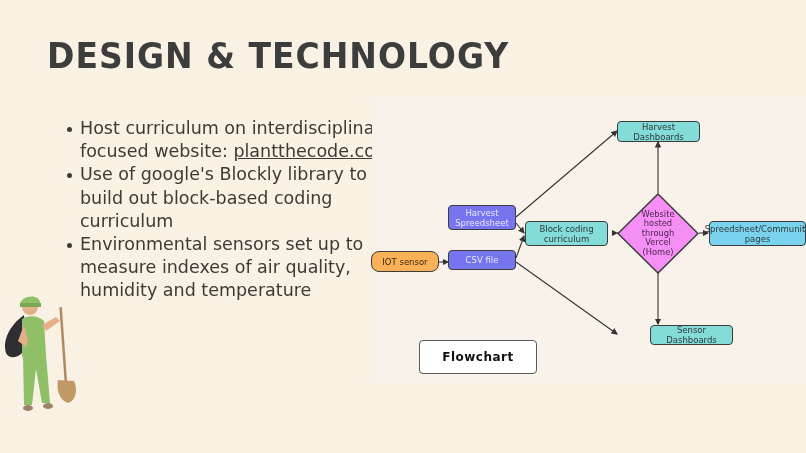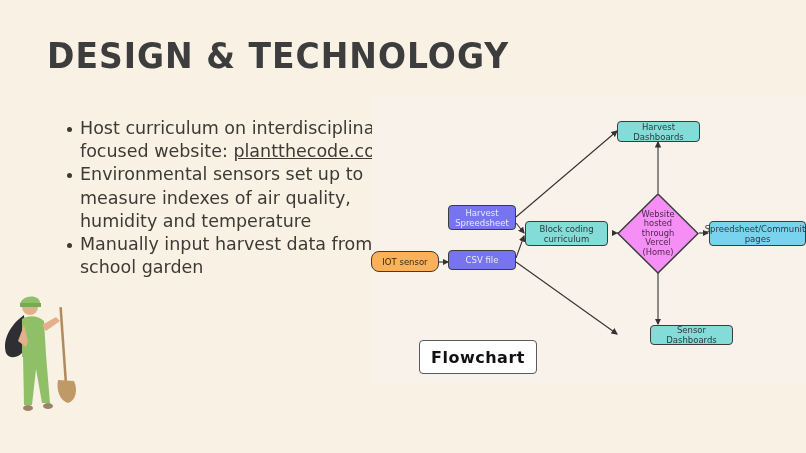--- a/index.html
+++ b/index.html
@@ -10,32 +10,32 @@
   .bullets li::before{content:"";position:absolute;left:-13px;top:10px;width:5px;height:5px;border-radius:50%;background:#3d3a36;}
   .link{text-decoration:underline;}
   .panel{position:absolute;left:372px;top:97px;width:434px;height:286px;background:#f8f2ea;}
   .node{position:absolute;box-sizing:border-box;border:1.5px solid #3c3c3c;border-radius:4px;display:flex;align-items:center;justify-content:center;text-align:center;font-size:8.5px;line-height:10px;color:#2e3a3c;font-family:"DejaVu Sans",sans-serif;}
   .teal{background:#83dcd8;}
   .blue{background:#7ad3ee;}
   .purple{background:#7674ee;color:#e9e8ff;}
   .orange{background:#fbb157;color:#3a2a10;border-radius:8px;}
   .diamond-wrap{position:absolute;}
   .diamond-label{position:absolute;left:0;top:0;width:100%;height:100%;display:flex;align-items:center;justify-content:center;text-align:center;font-size:8.3px;line-height:9.4px;color:#4a2a4a;font-family:"DejaVu Sans",sans-serif;}
-  .fc-label{position:absolute;left:419px;top:340px;width:118px;height:34px;box-sizing:border-box;border:1.5px solid #5a5a5a;border-radius:4px;background:#fff;display:flex;align-items:center;justify-content:center;font-family:"DejaVu Sans",sans-serif;font-weight:bold;font-size:16px;letter-spacing:0.5px;color:#111;}
+  .fc-label{position:absolute;left:419px;top:340px;width:118px;height:34px;box-sizing:border-box;border:1.5px solid #5a5a5a;border-radius:4px;background:#fff;display:flex;align-items:center;justify-content:center;font-family:"DejaVu Sans",sans-serif;font-weight:bold;font-size:12px;letter-spacing:0.5px;color:#111;}
   svg.edges{position:absolute;left:0;top:0;}
 </style>
 </head>
 <body>
 
 <h1 class="title">DESIGN &amp; TECHNOLOGY</h1>
 
 <ul class="bullets">
   <li><span>Host curriculum on interdisciplinary focused website: </span><span class="link">plantthecode.com</span></li>
+  <li>Use of google's Blockly library to build out block-based coding curriculum</li>
   <li>Environmental sensors set up to measure indexes of air quality, humidity and temperature</li>
-  <li>Manually input harvest data from school garden</li>
 </ul>
 
 <svg style="position:absolute;left:0;top:285px;" width="90" height="135" viewBox="0 0 90 135">
   <path d="M24 30 C10 40 2 55 6 68 C10 76 22 72 26 62 Z" fill="#2e2e33"></path>
   <rect x="62" y="22" width="2.5" height="80" fill="#b08a5e" transform="rotate(-4 63 60)"></rect>
   <path d="M58 95 C56 105 60 116 68 118 C76 116 78 104 74 96 Z" fill="#c09a66"></path>
   <circle cx="30" cy="22" r="8" fill="#e3b08a"></circle>
   <path d="M20 20 C20 10 40 8 40 18 L40 20 Z" fill="#8fbf67"></path>
   <rect x="20" y="18" width="21" height="4" fill="#7aa956"></rect>
   <path d="M22 34 C28 30 38 30 44 36 L46 70 L22 72 Z" fill="#8fbf67"></path>

